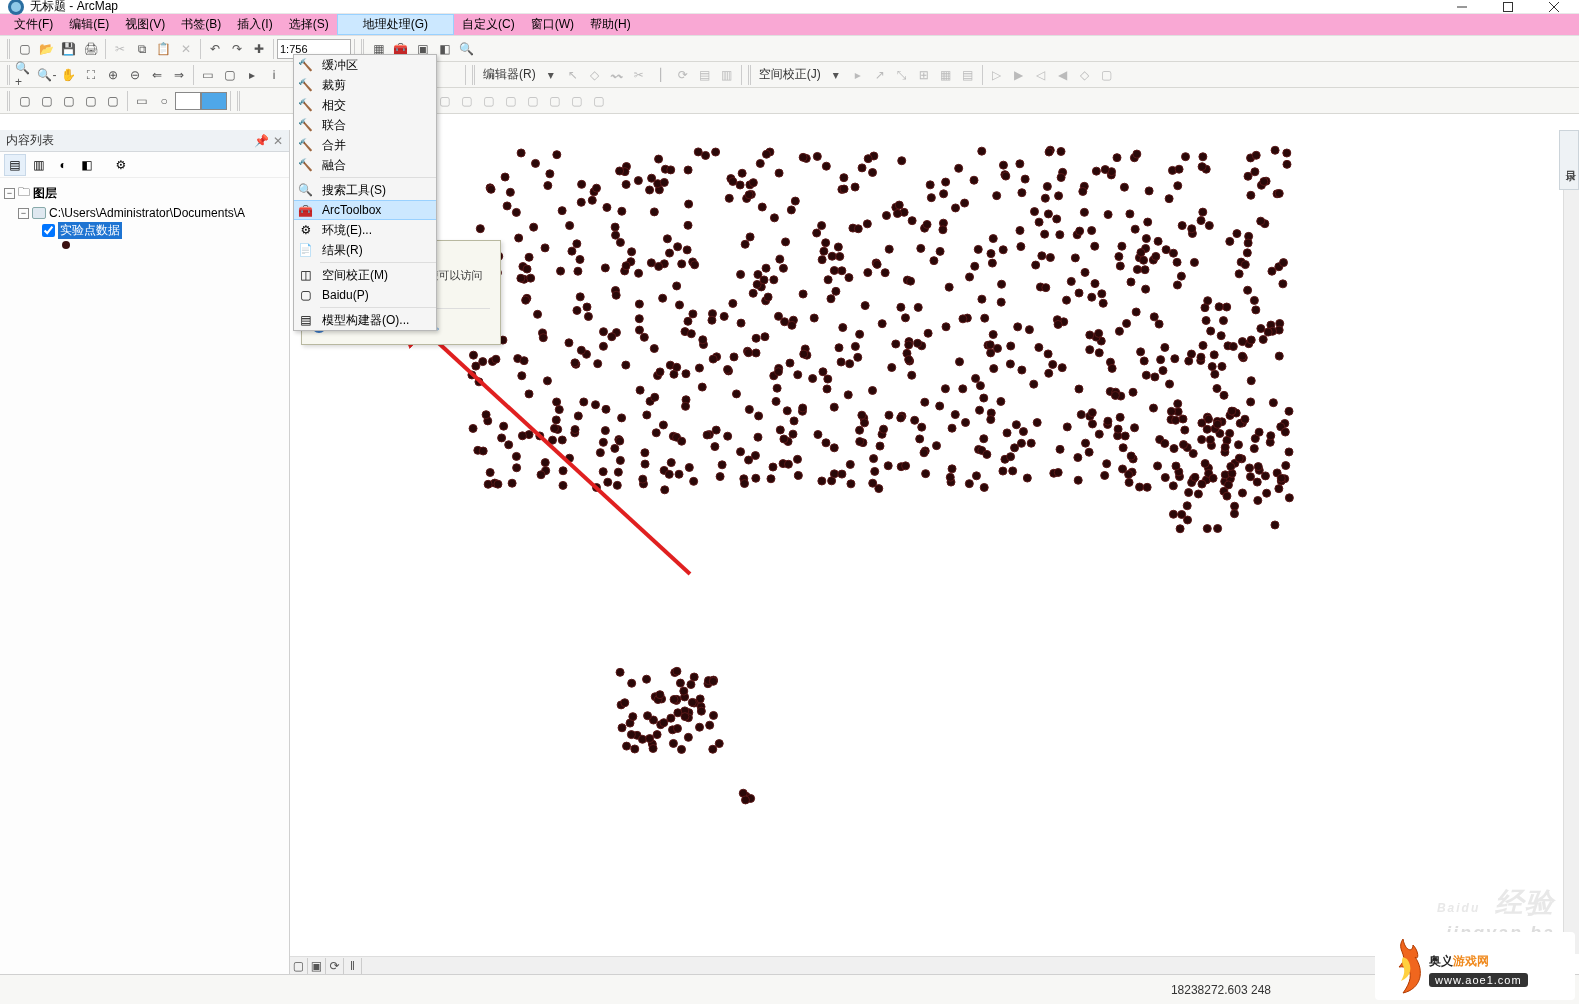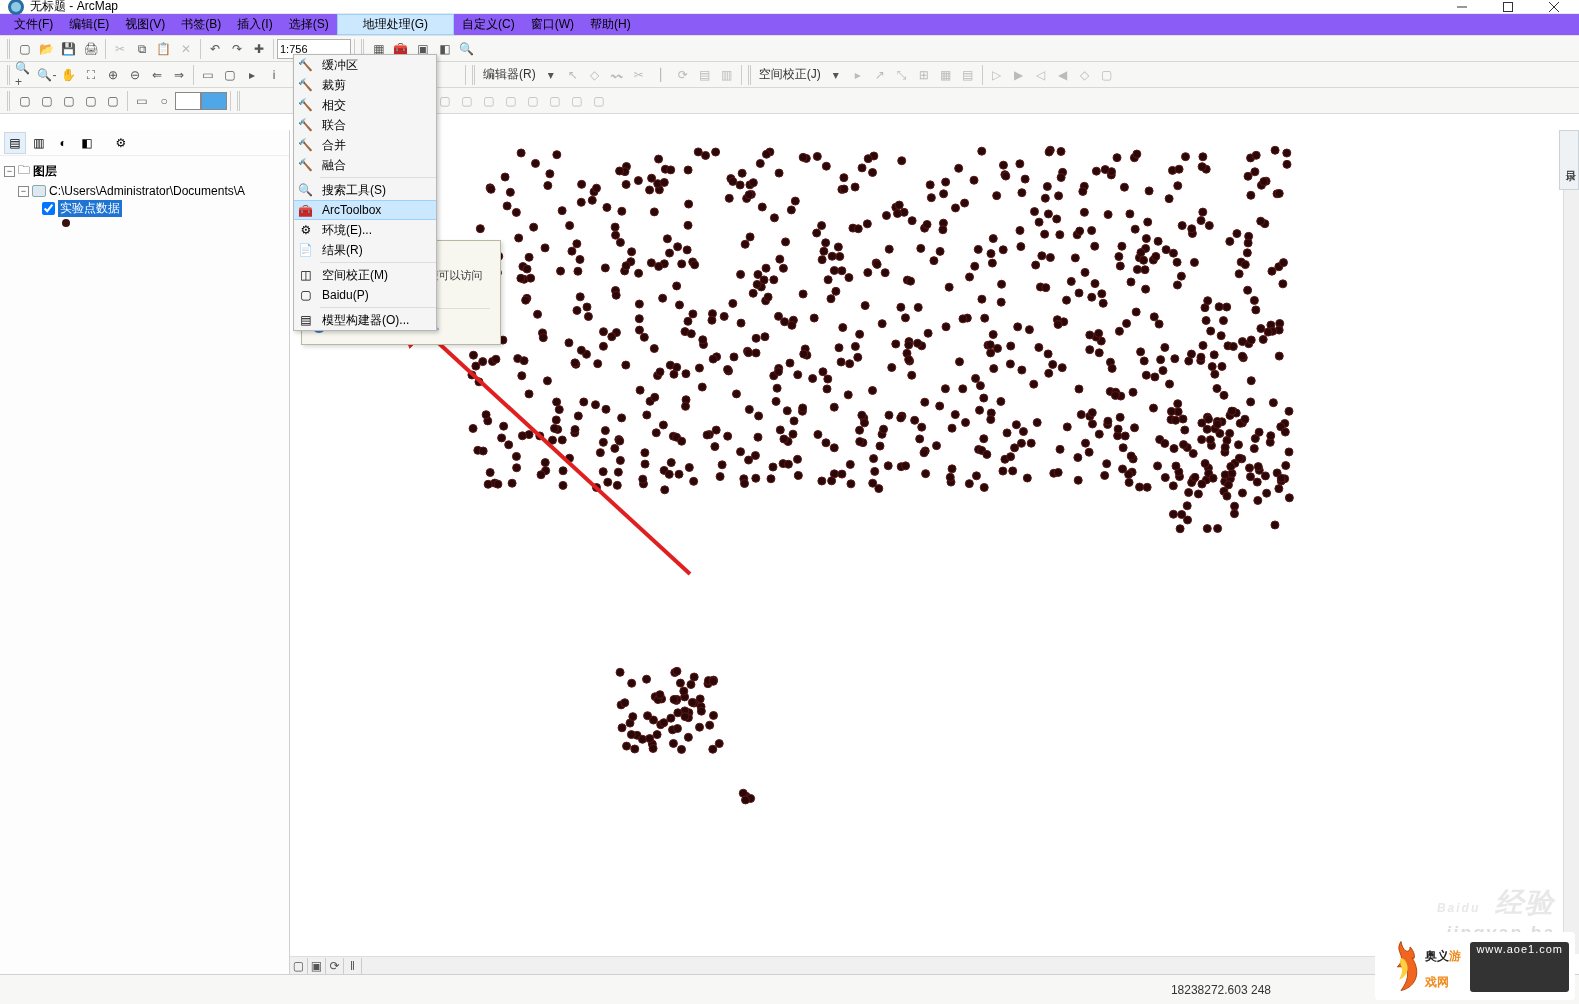--- a/index.html
+++ b/index.html
@@ -8,21 +8,21 @@
 
 .titlebar { height:14px; background:#fff; border-bottom:1px solid #e8e8e8; display:flex; align-items:center; padding:0 2px 0 8px; }
 .titlebar .app-icon { width:16px; height:16px; background:#2a6ea0; border-radius:50%; margin-right:6px; position:relative; }
 .titlebar .app-icon::after { content:""; position:absolute; left:3px; top:3px; width:10px; height:10px; background:#8fc9e8; border-radius:50%; }
 .titlebar .title { flex:1; color:#000; }
 .titlebar .win-btns { display:flex; }
 .titlebar .win-btn { width:46px; height:30px; display:flex; align-items:center; justify-content:center; color:#333; }
 .titlebar .win-btn svg { width:10px; height:10px; }
 
 
-.menubar { height:22px; background:#8b5cf6; display:flex; align-items:stretch; padding-left:6px; border-bottom:1px solid #e0e0e0; }
+.menubar { height:22px; background:#f9a8d4; display:flex; align-items:stretch; padding-left:6px; border-bottom:1px solid #e0e0e0; }
 .menubar .mi { padding:0 8px; display:flex; align-items:center; color:#000; cursor:default; }
 .menubar .mi.open { background:#cce8ff; border:1px solid #99d1ff; padding:0 25px; }
 
 
 .toolbar { height:26px; background:#f7f7f5; border-bottom:1px solid #d8d8d4; display:flex; align-items:center; padding:0 4px; gap:0; }
 .toolbar .sep { width:1px; height:20px; background:#ccc; margin:0 3px; }
 .toolbar .tbtn { width:22px; height:22px; display:flex; align-items:center; justify-content:center; color:#555; border:1px solid transparent; }
 .toolbar .tbtn.disabled { color:#bbb; }
 .toolbar .scale-in { width:74px; height:20px; border:1px solid #b0b0b0; background:#fff; padding:0 2px; font-size:11px; }
 .toolbar .ed-label { padding:0 4px; color:#333; }
@@ -80,21 +80,21 @@
 
 .arrow { position:absolute; z-index:48; pointer-events:none; }
 
 
 .wm { position:absolute; right:24px; bottom:60px; color:#e8e8e8; font-size:46px; font-weight:bold; font-style:italic; letter-spacing:2px; z-index:5; }
 .wm small{ display:block; font-size:18px; color:#ddd; text-align:right; }
 
 
 .corner { position:absolute; right:4px; bottom:4px; width:200px; height:68px; z-index:60; background:#fff; border-radius:4px; display:flex; align-items:center; gap:4px; padding:2px 6px; }
 .corner .flame { width:44px; height:58px; }
-.corner .ctxt { display:flex; flex-direction:row;justify-content:space-between; }
+.corner .ctxt { display:flex; flex-direction:column;justify-content:space-between; }
 .corner .ctxt .cn { font-size:22px; font-weight:bold; color:#222; }
 .corner .ctxt .cn .org { color:#f08a1e; }
 .corner .ctxt .url { font-size:11px; background:#333; color:#fff; padding:1px 6px; border-radius:3px; margin-top:2px; text-align:center; letter-spacing:1px;}
 
 svg { display:block; }
 </style>
 </head>
 <body>
 
 <div class="titlebar">
@@ -226,20 +226,24 @@
   <div class="tbtn disabled">▢</div>
   <div class="tbtn disabled">▢</div>
   <div class="tbtn disabled">▢</div>
   <div class="tbtn disabled">▢</div>
   <div class="tbtn disabled">▢</div>
   <div class="tbtn disabled">▢</div>
 </div>
 
 <div class="main">
   <div class="toc">
+    <div class="toc-head">
+      <span>内容列表</span>
+      <span class="pin">📌 ✕</span>
+    </div>
     <div class="toc-btns">
       <div class="tb active">▤</div>
       <div class="tb">▥</div>
       <div class="tb">◐</div>
       <div class="tb">◧</div>
       <span style="width:8px"></span>
       <div class="tb">⚙</div>
     </div>
     <div class="toc-tree">
       <div class="row"><span class="exp">−</span>🗀 <b>图层</b></div>

